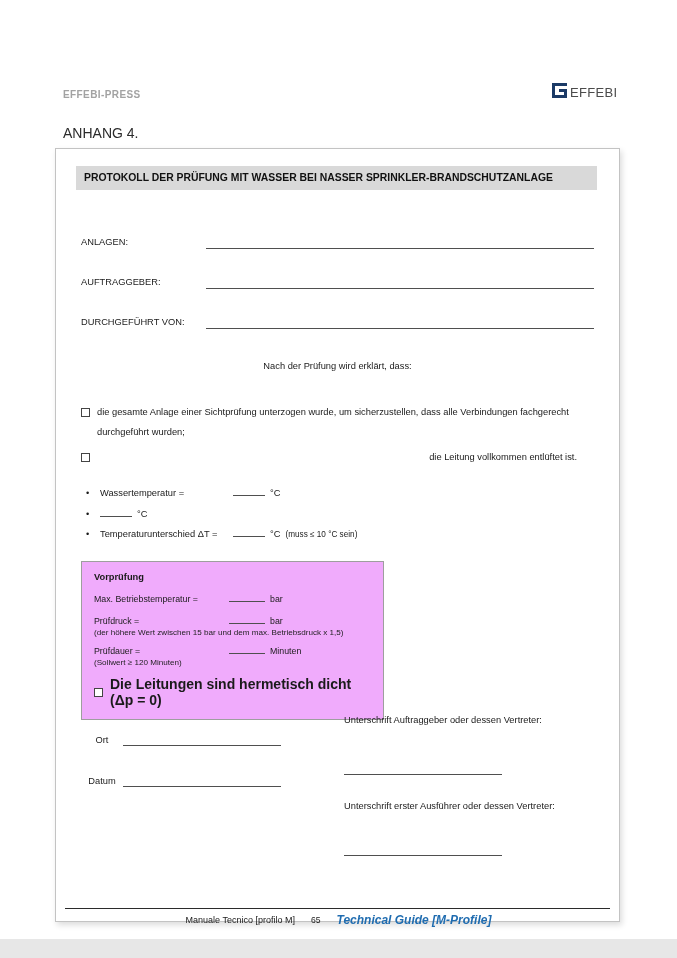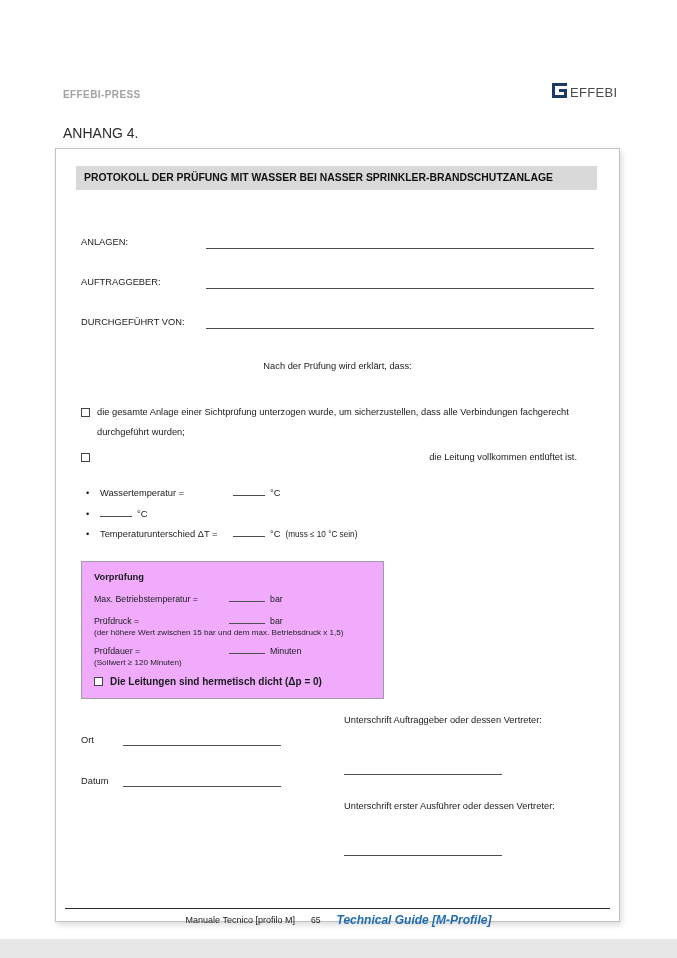--- a/index.html
+++ b/index.html
@@ -73,32 +73,32 @@
   }
   .pretest-title { font-size: 9.3px; font-weight: bold; margin-bottom: 10px; }
   .pretest-row { display: flex; align-items: baseline; }
   .pretest-label { width: 135px; font-size: 8.8px; }
   .pretest .blank { width: 36px; }
   .pretest-unit { font-size: 8.8px; margin-left: 5px; }
   .pretest-note { font-size: 8.1px; color: #1e1e1e; margin: 2px 0 7px 0; }
   .mb9 { margin-bottom: 10px; }
   .pretest-check { display: flex; gap: 7px; margin-top: 9px; align-items: center; }
   .pretest-check .checkbox { margin-top: 0; }
-  .pretest-check-text { font-size: 10px; font-weight: bold; }
+  .pretest-check-text { font-size: 14px; font-weight: bold; }
   
   .sig-label { position: absolute; font-size: 9.3px; }
   .sig-client-label { left: 288px; top: 566px; }
   .sig-exec-label { left: 288px; top: 652px; }
   .sig-line { position: absolute; width: 158px; border-bottom: 1px solid #4f4f4f; }
   .sig-client-line { left: 288px; top: 625px; }
   .sig-exec-line { left: 288px; top: 706px; }
   .od-row { position: absolute; left: 25px; width: 200px; display: flex; align-items: flex-end; }
   .ort-row { top: 585px; }
   .datum-row { top: 626px; }
-  .od-label { width: 42px; font-size: 9.3px; padding-bottom: 1px; }
+  .od-label { width: 42px; font-size: 9.3px; padding-bottom: 1px; text-align: center; }
   
   .footer-rule { position: absolute; left: 65px; top: 908px; width: 545px; border-top: 1px solid #2b2b2b; }
   .footer {
     position: absolute; left: 0; top: 913px; width: 677px;
     display: flex; justify-content: center; align-items: center; gap: 16px;
   }
   .footer-left { font-size: 9px; color: #1a1a1a; }
   .footer-page { font-size: 8.6px; color: #1a1a1a; }
   .footer-right { font-size: 12px; font-style: italic; font-weight: bold; color: #1f6cb0; }
 </style>

